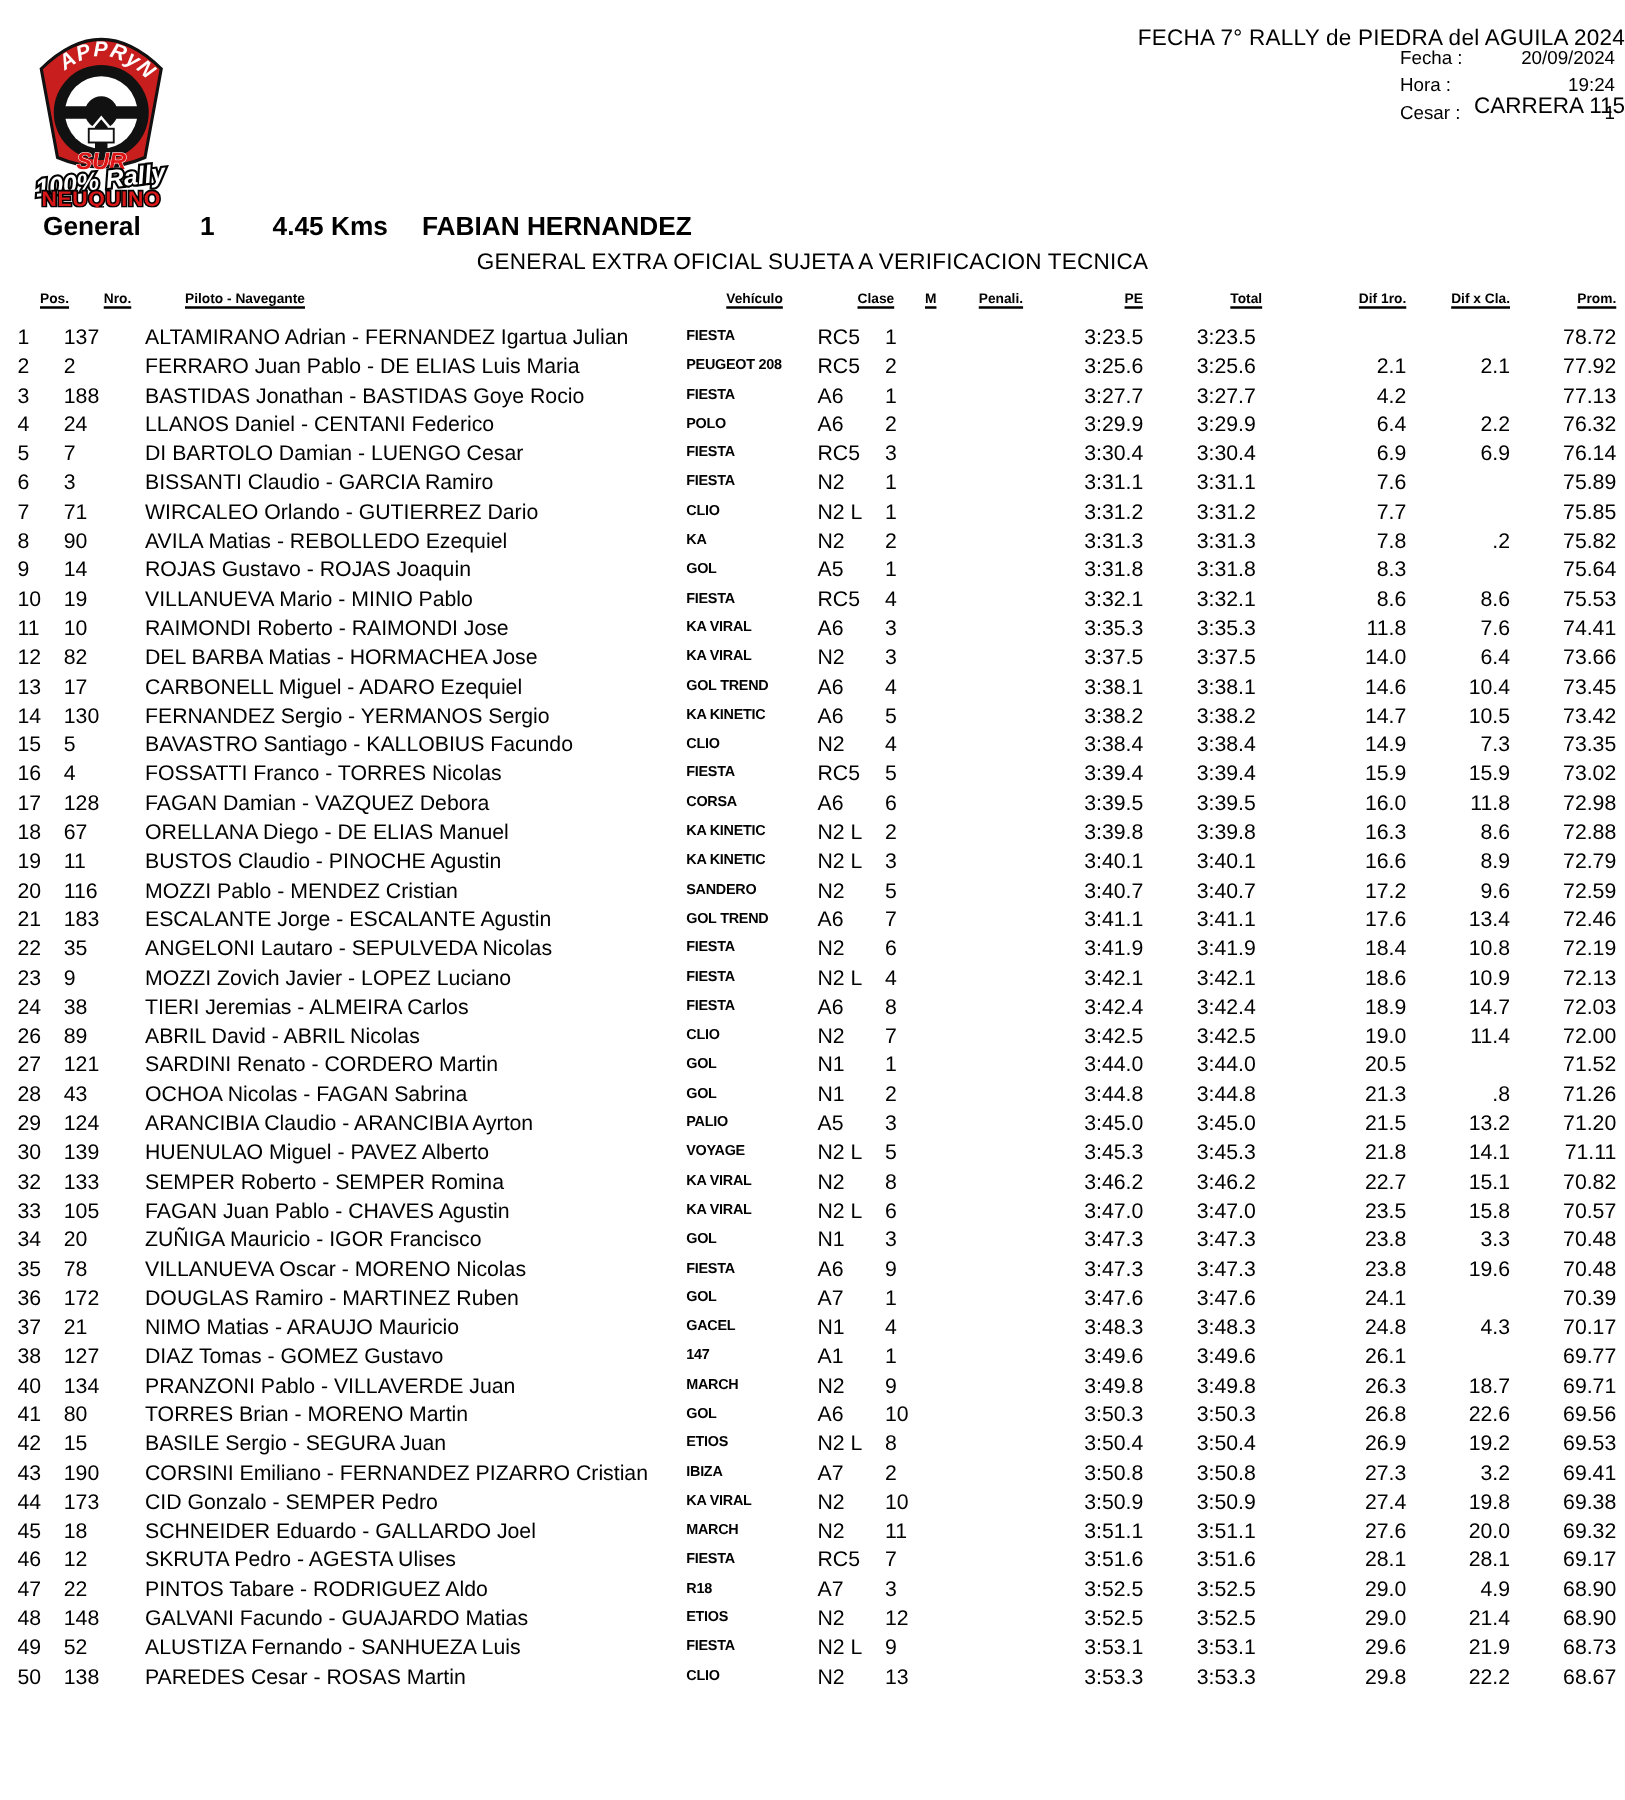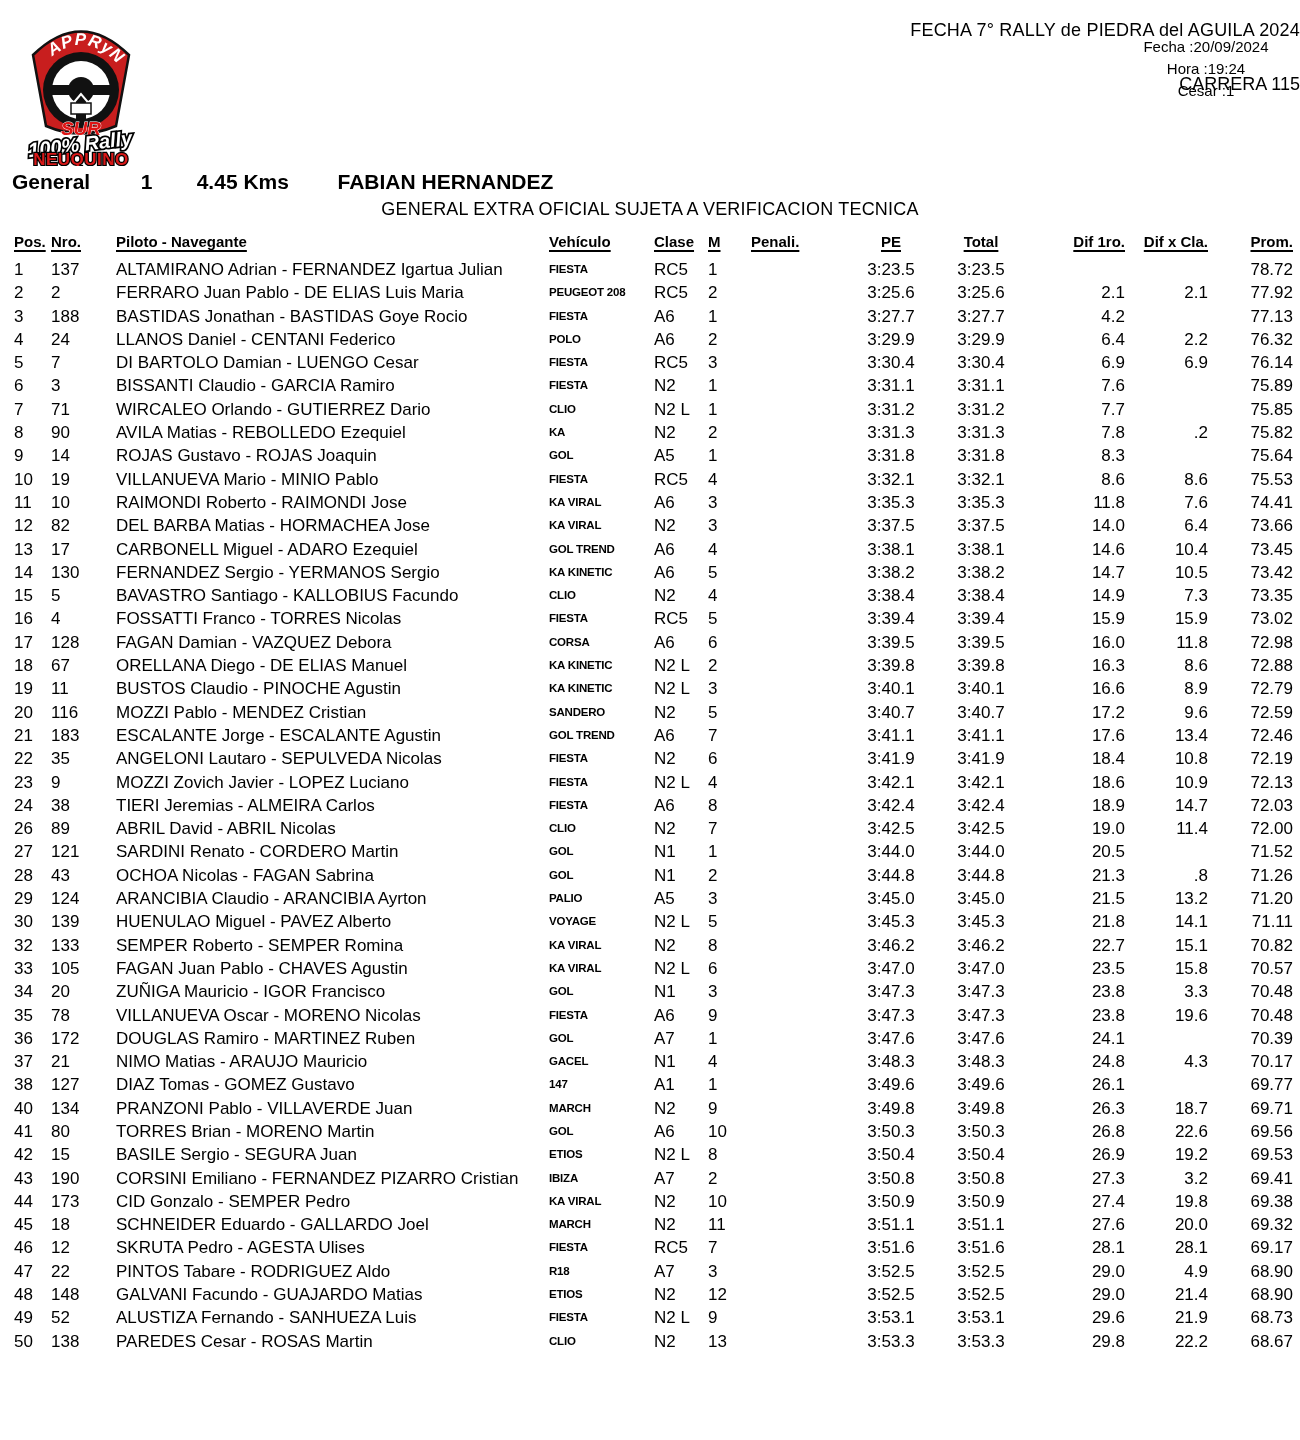--- a/index.html
+++ b/index.html
@@ -8,35 +8,35 @@
     width:1300px; height:1440px;
     font-family:"Liberation Sans", sans-serif;
     color:#000; position:relative; overflow:hidden;
   }
   
   .logo { position:absolute; top:8px; left:20px; width:122px; height:158px; }
   .title-block { position:absolute; top:20px; left:0; width:1300px; text-align:right; }
   .race-title { font-size:18px; letter-spacing:0.2px; }
   .race-sub   { font-size:18px; margin-top:33px;padding-left:20px; }
   .info-box { position:absolute; top:36px; right:8px; width:172px; font-size:15px; }
-  .info-row { display:flex; justify-content:center; line-height:22px; }
+  .info-row { display:flex; justify-content:space-between; line-height:22px; }
   
   .stage-line { position:absolute; top:170px; left:12px; width:1280px;
                 font-size:21px; font-weight:bold; white-space:nowrap; }
-  .stage-line span { display:inline-block; }
+  .stage-line span { display:inline-block;text-align:center; }
   .stage-label  { width:123px; }
   .stage-number { width:50px; }
   .stage-dist   { width:135px; }
   .note-line { position:absolute; top:199px; left:0; width:1300px; text-align:center;
                font-size:18px; letter-spacing:0.2px; }
   
   .results { position:absolute; top:233px; left:0; width:1296px;
              border-collapse:collapse; table-layout:fixed; }
-  .results th { font-weight:bold; font-size:15px; text-align:left;
-                height:25px; vertical-align:top; white-space:nowrap; }
+  .results th { font-weight:bold; font-size:11px; text-align:left;
+                height:25px; vertical-align:top; white-space:nowrap;padding-left:32px; }
   .results th .u { text-decoration:underline; text-underline-offset:3px;
                    text-decoration-thickness:1.5px; }
   .results td { font-size:17px; height:23.3px; line-height:23.3px;
                 vertical-align:middle; white-space:nowrap; overflow:visible; }
   col.w-pos    { width:51px; }
   col.w-nro    { width:65px; }
   col.w-piloto { width:433px; }
   col.w-veh    { width:105px; }
   col.w-clase  { width:54px; }
   col.w-m      { width:43px; }

